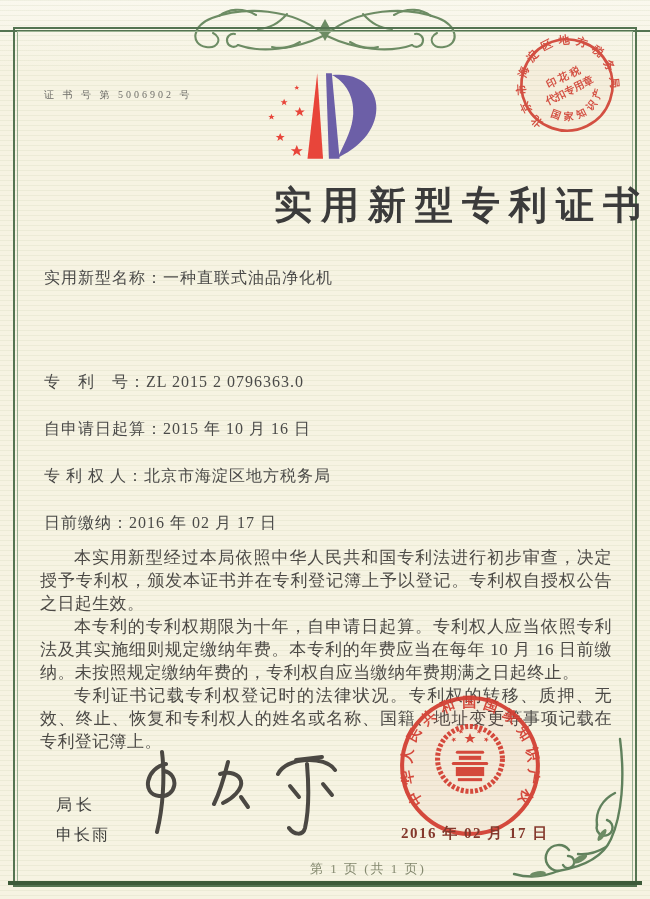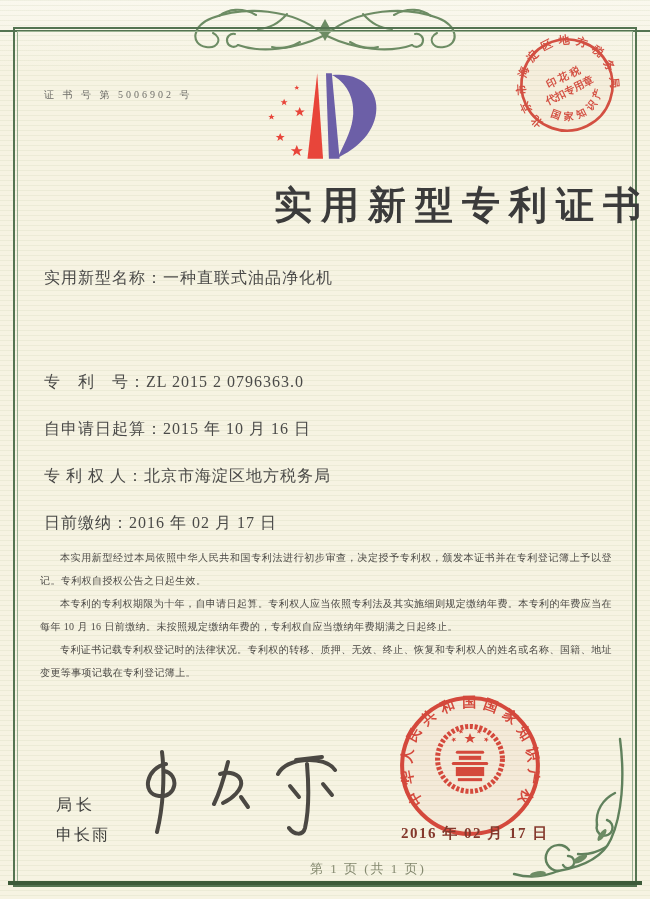--- a/index.html
+++ b/index.html
@@ -16,21 +16,21 @@
   .top-ornament{position:absolute;left:0;top:2px;width:650px;height:52px;}
   .corner-ornament{position:absolute;right:16px;bottom:16px;width:126px;height:148px;}
   .cert-no{position:absolute;left:44px;top:88px;font-size:10px;letter-spacing:3px;color:#6d6d68;}
   .logo{position:absolute;left:252px;top:60px;width:146px;height:110px;}
   .tax-stamp{position:absolute;left:510px;top:28px;width:114px;height:114px;transform:rotate(-26deg);opacity:.88;}
   .title{position:absolute;left:0;top:180px;width:100%;text-align:right;margin:0;
          font-size:38px;font-weight:bold;letter-spacing:9px;color:#3b3b3b;}
   .field-row{position:absolute;left:44px;font-size:16px;letter-spacing:1px;color:#4a4a48;white-space:nowrap;text-align:center;}
   .f0{top:268px;} .f1{top:326px;} .f2{top:372px;} .f3{top:419px;} .f4{top:466px;} .f5{top:513px;}
   .paras{position:absolute;left:40px;top:546px;width:572px;}
-  .paras p{margin:0;font-size:10px;line-height:23px;text-align:justify;text-indent:2em;color:#4c4a46;letter-spacing:0.4px;}
+  .paras p{margin:0;font-size:17px;line-height:23px;text-align:justify;text-indent:2em;color:#4c4a46;letter-spacing:0.4px;}
   .officer{position:absolute;left:56px;top:779px;font-size:16px;color:#3f3f3d;letter-spacing:4px;margin-top:16px;}
   .officer .name{display:block;margin-top:9px;letter-spacing:2px;}
   .signature{position:absolute;left:128px;top:744px;width:230px;height:96px;}
   .big-seal{position:absolute;left:394px;top:692px;width:152px;height:152px;opacity:.92;}
   .seal-date{position:absolute;left:401px;top:824px;font-size:15px;letter-spacing:1.5px;color:#84382c;font-weight:bold;}
   .footer{position:absolute;left:0;top:860px;width:100%;text-align:center;font-size:13px;color:#84896f;letter-spacing:2px;padding-left:43px;}
   .bottom-rule{position:absolute;left:8px;right:8px;top:881px;height:4px;background:#3c5a39;}
 </style>
 </head>
 <body>

